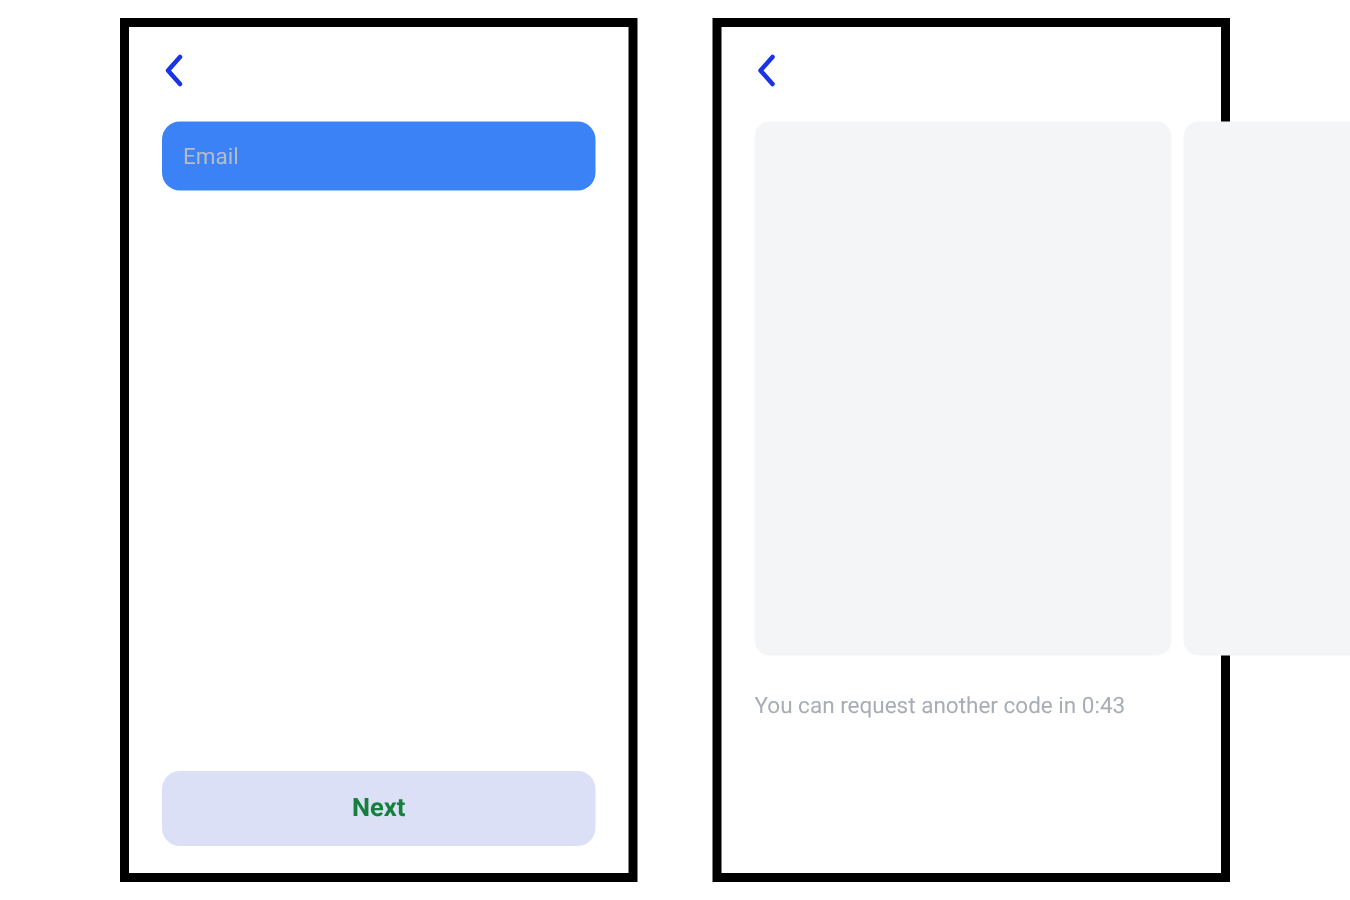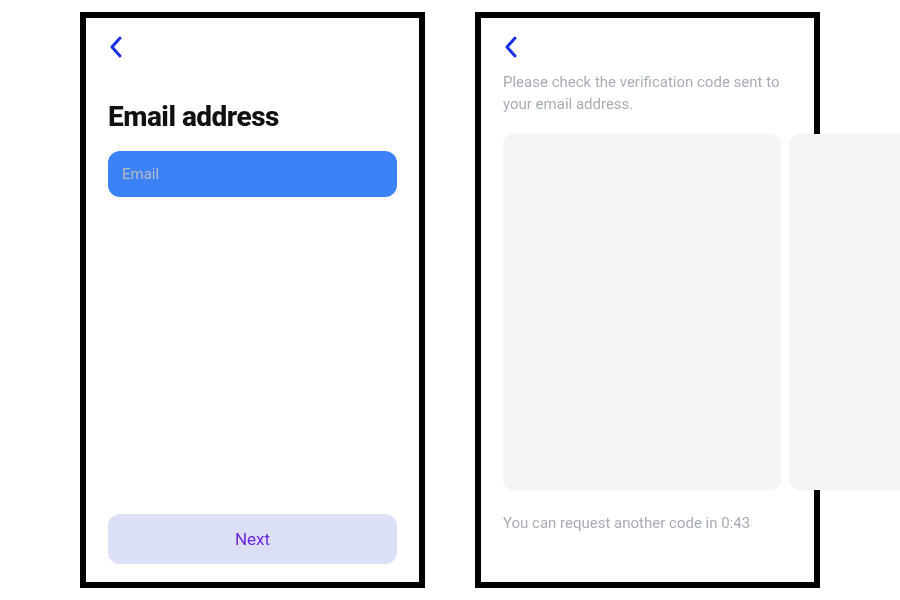--- a/index.html
+++ b/index.html
@@ -6,53 +6,51 @@
     body { width:900px; height:600px; background:#fff; display:flex; justify-content:center; align-items:center; gap:50px; }
     .phone { width:345px; height:576px; border:6px solid #000; background:#fff; padding:18px 22px; display:flex; flex-direction:column; position:relative; }
     .back { color:#1933e5; font-size:26px; line-height:1; cursor:pointer; user-select:none; display:inline-block; width:24px; }
     .title { font-size:28px; font-weight:800; color:#111; letter-spacing:-0.5px; margin-top:38px; }
     .desc  { color:#a8acb5; font-size:15px; line-height:1.45; margin-top:10px; }
     .email-input { width:100%; border:none; background:#3b82f6; border-radius:12px; padding:14px 14px; font-size:15px; color:#333; margin-top:18px; outline:none; }
     .email-input::placeholder { color:#b7bbc3; }
     .spacer { flex:1; }
     .agree { color:#a8acb5; font-size:14px; line-height:1.45; }
     .agree a { color:#1933e5; text-decoration:none; font-weight:500; }
-    .next-btn { width:100%; margin-top:12px; border:none; border-radius:12px; background:#dce0f7; color:#6d28d9; font-size:17px; font-weight:400; padding:15px 0; cursor:pointer; }
+    .next-btn { width:100%; margin-top:12px; border:none; border-radius:12px; background:#dce0f7; color:#15803d; font-size:17px; font-weight:700; padding:15px 0; cursor:pointer; }
     .code-row { display:flex; justify-content:space-between; gap:8px; margin-top:18px; }
     .code-box { flex:1; aspect-ratio:0.78; background:#f4f5f7; border:none; border-radius:10px; text-align:center; font-size:22px; outline:none; }
     .resend { color:#a8acb5; font-size:15px; margin-top:24px; }
   </style>
 </head>
 <body>
 
 <div class="phone">
   <span class="back">
     <svg width="16" height="22" viewBox="0 0 16 22" fill="none">
         <path d="M12 2 L4 11 L12 20" stroke="#1933e5" stroke-width="3" stroke-linecap="round" stroke-linejoin="round"></path>
       </svg>
   </span>
 
-  <h1 class="title">Email address</h1>
 
   <input class="email-input" type="email" placeholder="Email" style="">
 
   <div class="spacer"></div>
 
 
   <button class="next-btn">Next</button>
 </div>
 
 <div class="phone">
   <span class="back">
     <svg width="16" height="22" viewBox="0 0 16 22" fill="none">
         <path d="M12 2 L4 11 L12 20" stroke="#1933e5" stroke-width="3" stroke-linecap="round" stroke-linejoin="round"></path>
       </svg>
   </span>
 
-  <p class="desc">Please check the verification code sent to your email address.</p>
 
   <div class="code-row">
     <input class="code-box" maxlength="1" value="" style="">
     <input class="code-box" maxlength="1" value="" style="">
 
   </div>
 
   <p class="resend">
     <span>You can request another code in </span><span>0:43</span>
   </p>

